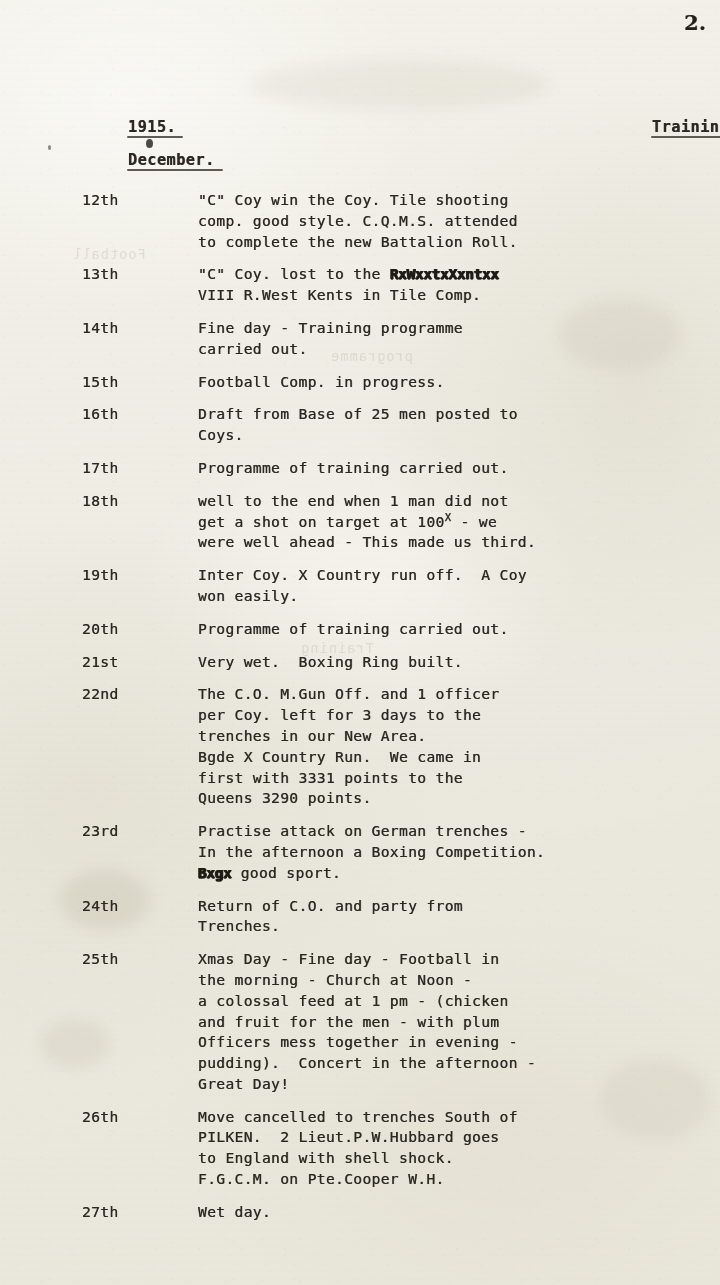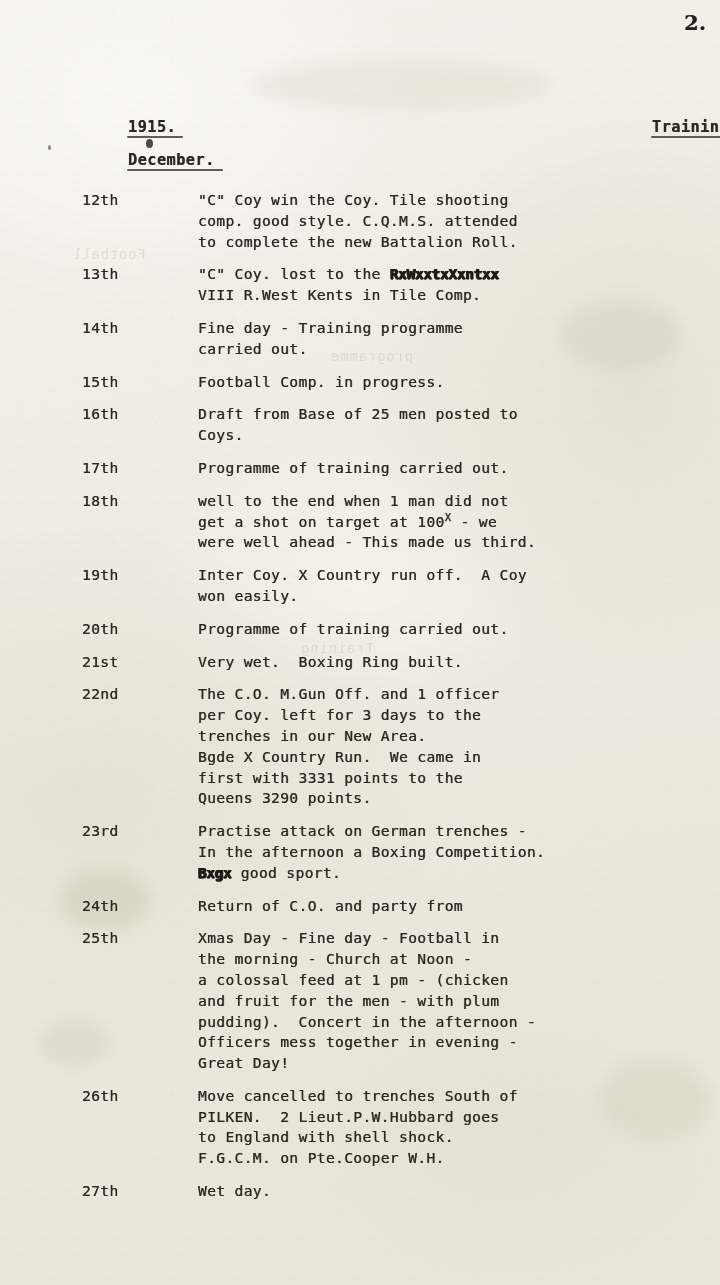--- a/index.html
+++ b/index.html
@@ -317,32 +317,33 @@
         <span class="typed entry-line">Practise attack on German trenches -</span>
         <span class="typed entry-line">In the afternoon a Boxing Competition.</span>
         <span class="typed entry-line"><span class="struck">Bxgx</span><span> good sport.</span></span>
       </div>
     </div>
 
     <div class="entry">
       <div class="typed entry-date">24th</div>
       <div class="entry-body">
         <span class="typed entry-line">Return of C.O. and party from</span>
+        <span class="typed entry-line">Trenches.</span>
       </div>
     </div>
 
     <div class="entry">
       <div class="typed entry-date">25th</div>
       <div class="entry-body">
         <span class="typed entry-line">Xmas Day - Fine day - Football in</span>
         <span class="typed entry-line">the morning - Church at Noon -</span>
         <span class="typed entry-line">a colossal feed at 1 pm - (chicken</span>
         <span class="typed entry-line">and fruit for the men - with plum</span>
+        <span class="typed entry-line">Officers mess together in evening -</span>
         <span class="typed entry-line">pudding).  Concert in the afternoon -</span>
-        <span class="typed entry-line">Officers mess together in evening -</span>
         <span class="typed entry-line">Great Day!</span>
       </div>
     </div>
 
     <div class="entry">
       <div class="typed entry-date">26th</div>
       <div class="entry-body">
         <span class="typed entry-line">Move cancelled to trenches South of</span>
         <span class="typed entry-line">PILKEN.  2 Lieut.P.W.Hubbard goes</span>
         <span class="typed entry-line">to England with shell shock.</span>

